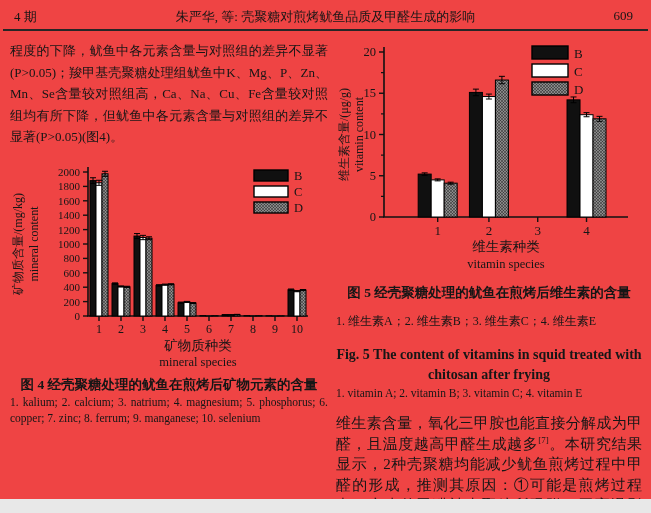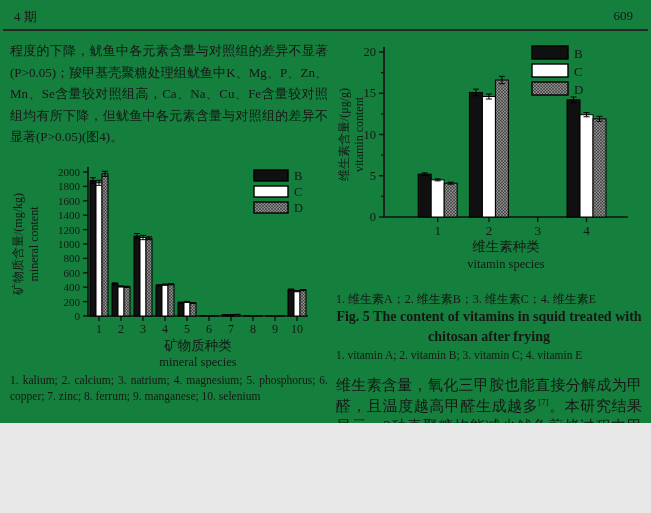--- a/index.html
+++ b/index.html
@@ -1,43 +1,44 @@
 <!DOCTYPE html>
 <html><head>
 <meta charset="utf-8">
 <style>
   html,body{margin:0;padding:0;background:#e8e8e8;}
-  .page{position:relative;width:651px;height:423px;background:#15803d;overflow:hidden;
+  .page{position:relative;width:651px;height:499px;background:#ef4444;overflow:hidden;
         font-family:"Liberation Serif","DejaVu Serif",serif;color:#161616;}
   .header{position:absolute;top:8px;left:0;right:0;height:18px;font-size:13px;}
   .hdr-issue{position:absolute;left:14px;top:0;}
   .hdr-title{position:absolute;left:50%;top:0;transform:translateX(-50%);white-space:nowrap;}
   .hdr-page{position:absolute;right:18px;top:0;}
   .rule{position:absolute;top:29px;left:3px;right:3px;height:2px;background:#262626;}
   .col{position:absolute;top:32px;}
   .col-left{left:10px;width:318px;}
   .col-right{left:336px;width:306px;}
   .body-text{font-size:13px;line-height:21.5px;text-align:justify;margin:8px 0 0 0;}
   .col-right .body-text{font-size:15px;line-height:20.5px;margin-top:12px;}
   sup{font-size:9px;line-height:0;}
   .chart{margin:12px 0 0 0;}
   .col-right .chart{margin-top:8px;}
   .cap-zh{font-size:13.5px;font-weight:bold;text-align:center;margin-top:4px;line-height:18px;}
   .items-zh{font-size:12px;line-height:15px;margin-top:12px;text-align:left;}
-  .cap-en{font-size:14px;font-weight:bold;text-align:center;line-height:20px;margin-top:0;}
+  .cap-en{font-size:14px;font-weight:bold;text-align:center;line-height:20px;margin-top:16px;}
   .items-en{font-size:11.5px;line-height:16px;margin-top:0;text-align:justify;}
   svg text{fill:#161616;font-family:"Liberation Serif","DejaVu Serif",serif;}
 </style>
 </head>
 <body>
 
 <div class="page">
 
   <div class="header">
     <span class="hdr-issue">4 期</span>
+    <span class="hdr-title">朱严华, 等: 壳聚糖对煎烤鱿鱼品质及甲醛生成的影响</span>
     <span class="hdr-page">609</span>
   </div>
   <div class="rule"></div>
 
   <div class="col col-left">
     <p class="body-text">程度的下降，鱿鱼中各元素含量与对照组的差异不显著(P&gt;0.05)；羧甲基壳聚糖处理组鱿鱼中K、Mg、P、Zn、Mn、Se含量较对照组高，Ca、Na、Cu、Fe含量较对照组均有所下降，但鱿鱼中各元素含量与对照组的差异不显著(P&gt;0.05)(图4)。</p>
     <div class="chart" id="chart-fig4"><svg width="320" height="208">
           <defs>
             <pattern id="pat-fig4" width="3" height="3" patternUnits="userSpaceOnUse">
               <rect width="3" height="3" fill="#8a8a8a"></rect>
@@ -200,20 +201,21 @@
             <rect x="244" y="26" width="34" height="11" fill="#ffffff" stroke="#000" stroke-width="1.4"></rect>
             <text x="284" y="36" font-size="12.5">C</text>
             <rect x="244" y="42" width="34" height="11" fill="url(#pat-fig4)" stroke="#000" stroke-width="1.4"></rect>
             <text x="284" y="52" font-size="12.5">D</text>
           </g>
           <text x="188" y="190" text-anchor="middle" font-size="13.5">矿物质种类</text>
           <text x="188" y="206" text-anchor="middle" font-size="12.5">mineral species</text>
           <text x="12" y="84" text-anchor="middle" font-size="12" transform="rotate(-90 12 84)">矿物质含量/(mg/kg)</text>
           <text x="28" y="84" text-anchor="middle" font-size="12" transform="rotate(-90 28 84)">mineral content</text>
         </svg></div>
+    <div class="cap-zh">图 4  经壳聚糖处理的鱿鱼在煎烤后矿物元素的含量</div>
     <div class="items-en">1. kalium; 2. calcium; 3. natrium; 4. magnesium; 5. phosphorus; 6. copper; 7. zinc; 8. ferrum; 9. manganese; 10. selenium</div>
   </div>
 
   <div class="col col-right">
     <div class="chart" id="chart-fig5"><svg width="314" height="236">
           <defs>
             <pattern id="pat-fig5" width="3" height="3" patternUnits="userSpaceOnUse">
               <rect width="3" height="3" fill="#8a8a8a"></rect>
               <circle cx="1" cy="1" r="0.7" fill="#000"></circle>
               <circle cx="2.4" cy="2.4" r="0.5" fill="#1a1a1a"></circle>
@@ -297,19 +299,20 @@
             <rect x="196" y="24" width="36" height="13" fill="#ffffff" stroke="#000" stroke-width="1.4"></rect>
             <text x="238" y="36" font-size="13">C</text>
             <rect x="196" y="42" width="36" height="13" fill="url(#pat-fig5)" stroke="#000" stroke-width="1.4"></rect>
             <text x="238" y="54" font-size="13">D</text>
           </g>
           <text x="170" y="211" text-anchor="middle" font-size="13.5">维生素种类</text>
           <text x="170" y="228" text-anchor="middle" font-size="12.5">vitamin species</text>
           <text x="12" y="94.5" text-anchor="middle" font-size="12" transform="rotate(-90 12 94.5)">维生素含量/(μg/g)</text>
           <text x="27" y="94.5" text-anchor="middle" font-size="12" transform="rotate(-90 27 94.5)">vitamin content</text>
         </svg></div>
+    <div class="cap-zh">图 5  经壳聚糖处理的鱿鱼在煎烤后维生素的含量</div>
     <div class="items-zh">1. 维生素A；2. 维生素B；3. 维生素C；4. 维生素E</div>
     <div class="cap-en">Fig. 5  The content of vitamins in squid treated with chitosan after frying</div>
     <div class="items-en">1. vitamin A; 2. vitamin B; 3. vitamin C; 4. vitamin E</div>
     <p class="body-text"><span>维生素含量，氧化三甲胺也能直接分解成为甲醛，且温度越高甲醛生成越多</span><sup>[7]</sup><span>。本研究结果显示，2种壳聚糖均能减少鱿鱼煎烤过程中甲醛的形成，推测其原因：①可能是煎烤过程中，产生的甲醛被壳聚糖所吸附，因高温影响，部分壳聚糖从鱿鱼表面脱落，随壳聚糖流失，导致</span></p>
   </div>
 
 </div>
 
 </body></html>

